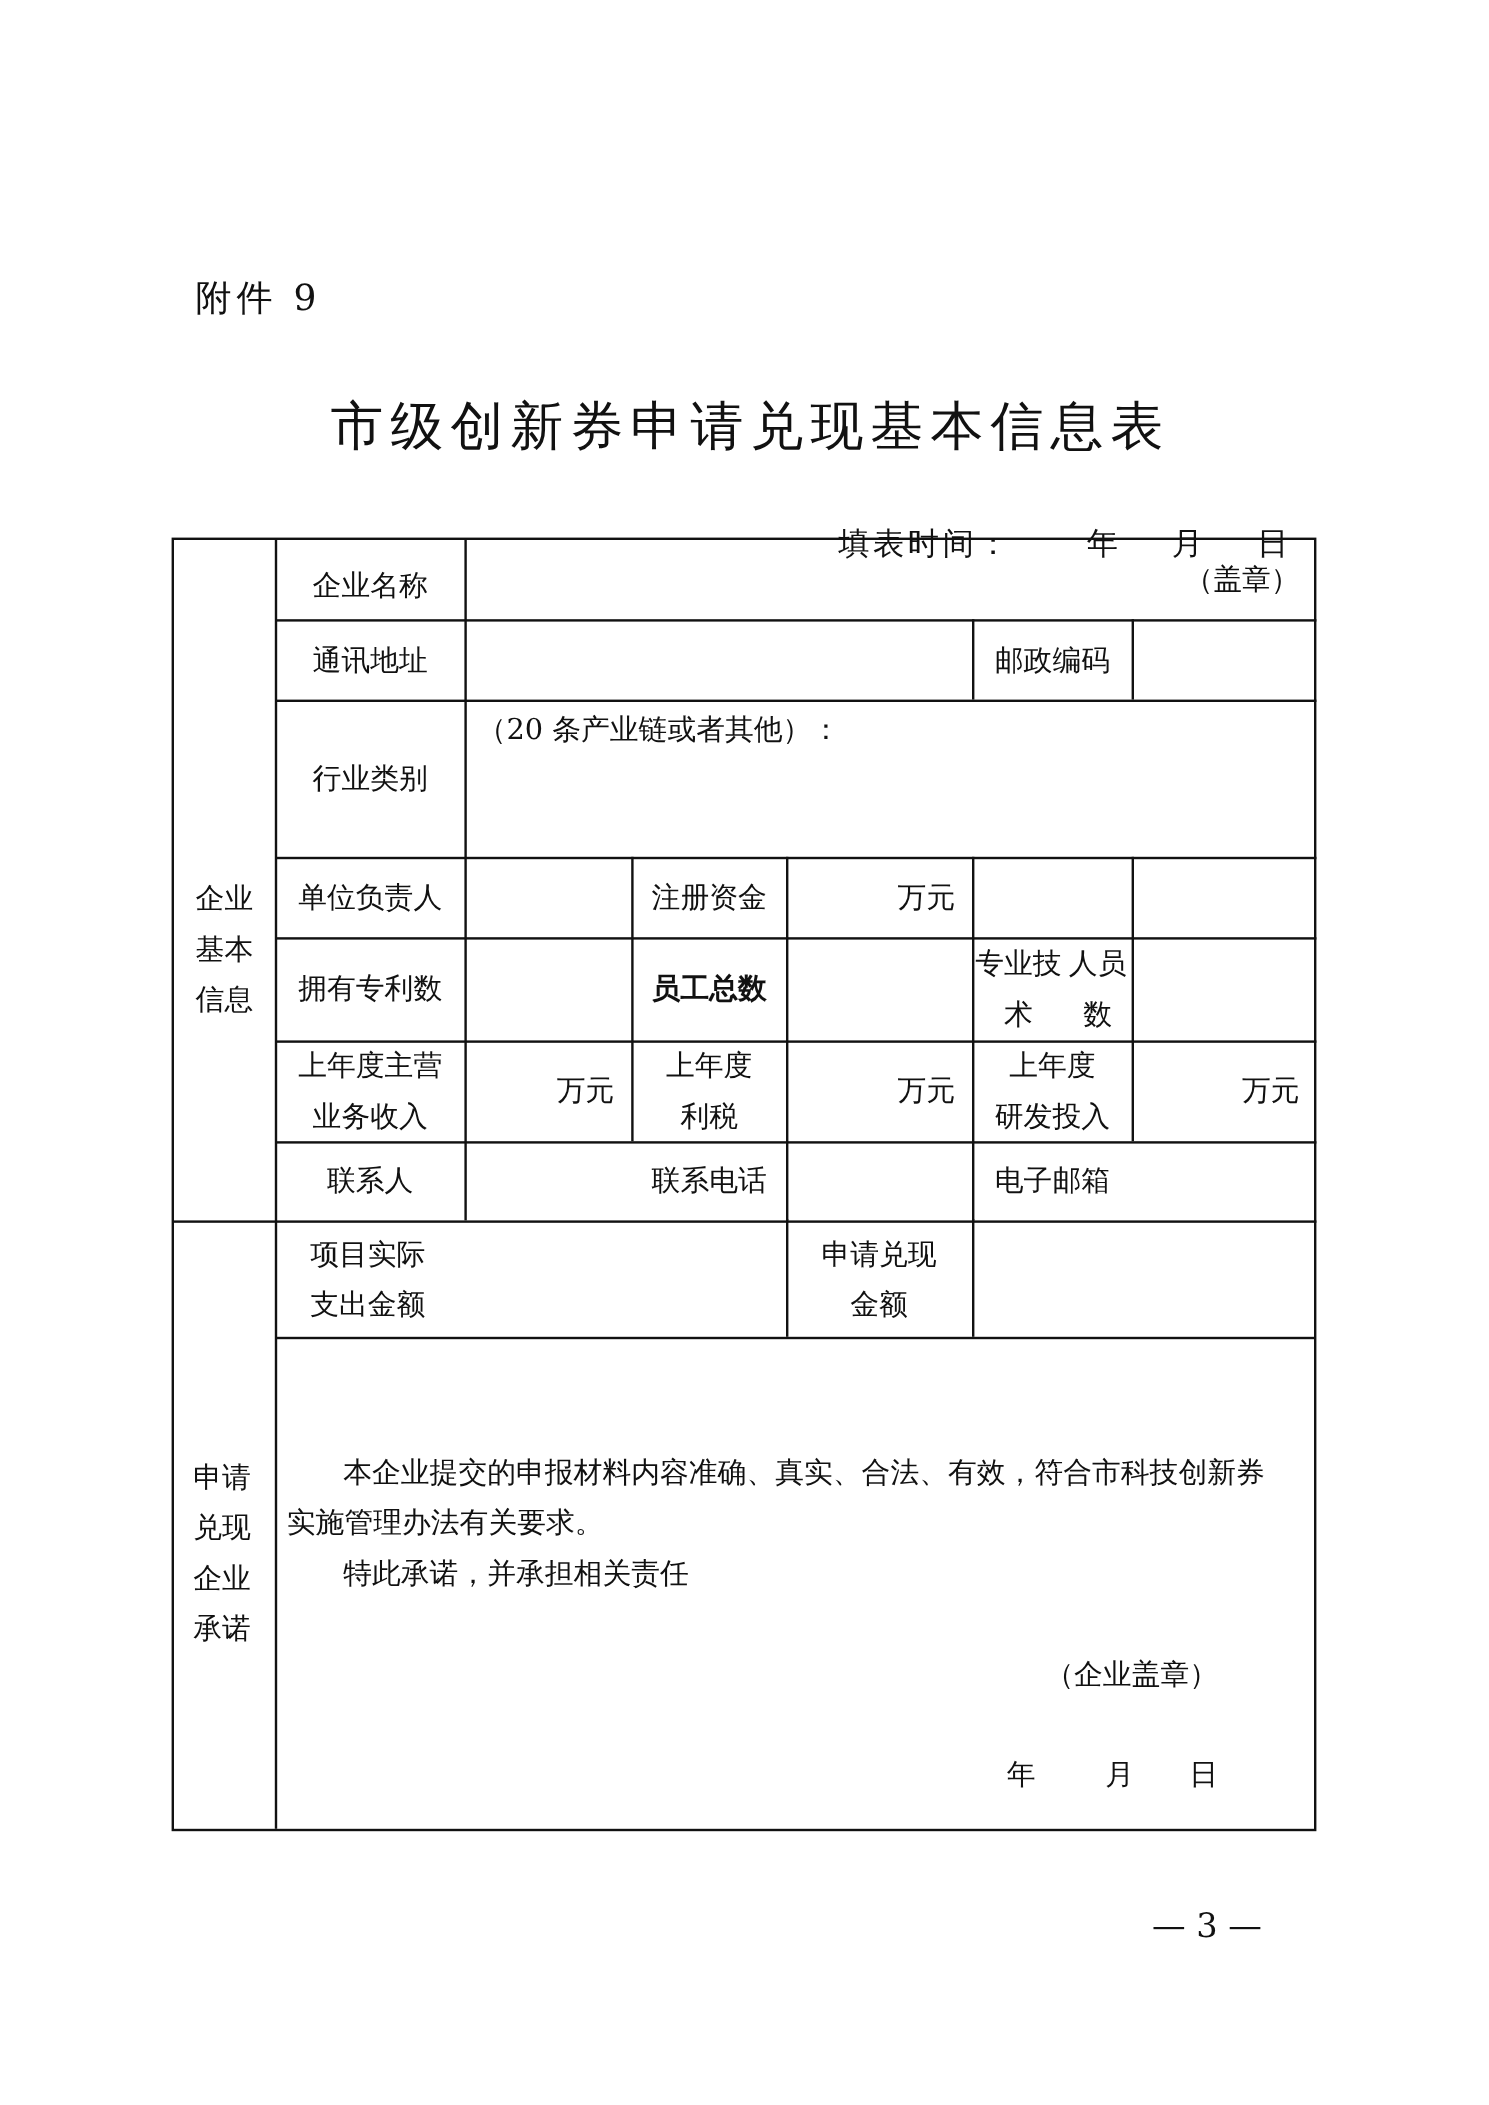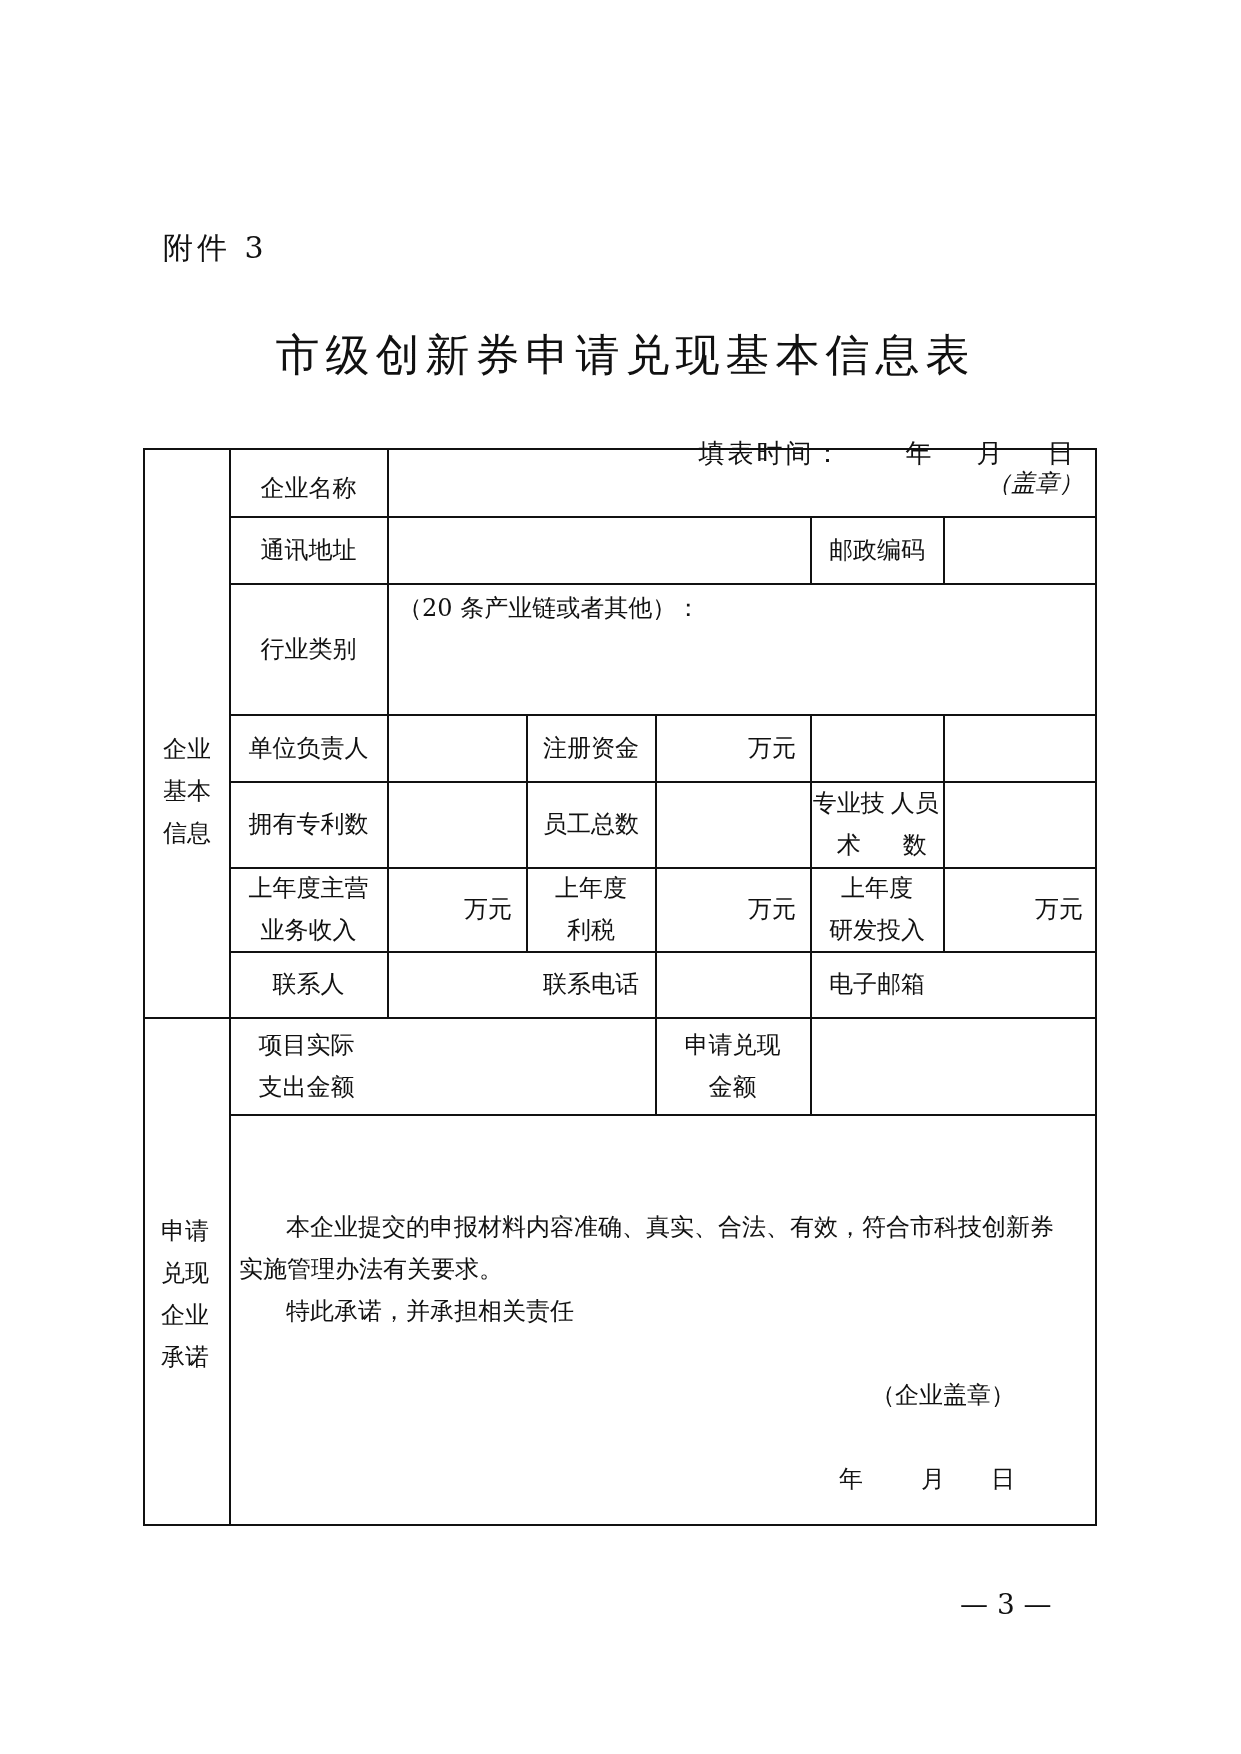--- a/index.html
+++ b/index.html
@@ -70,21 +70,21 @@
       line-height: 42px;
     }
     .page-num {
       left: 960px; top: 1588px;
       font-size: 28px;
     }
   </style>
 </head>
 <body>
 
-<div class="abs attachment">附件 3</div>
+<div class="abs attachment">附件 9</div>
 <div class="abs title">市级创新券申请兑现基本信息表</div>
 <div class="abs fill-date">
   <span>填表时间：</span><span style="width:62px"></span><span>年</span><span style="width:42px"></span><span>月</span><span style="width:42px"></span><span>日</span>
 </div>
 
 <div class="abs tbl">
 
   <div class="vline" style="left:84px; top:0; height:1074px;"></div>
 
   <div class="hline" style="left:85px; width:867px; top:66px;"></div>
@@ -107,21 +107,21 @@
   <div class="vline" style="left:665px; top:264px; height:303px;"></div>
   <div class="vline" style="left:798px; top:264px; height:237px;"></div>
 
   <div class="vertical-label" style="left:12px; top:278px;">
     <div>企业</div>
     <div>基本</div>
     <div>信息</div>
   </div>
 
   <div class="cell" style="left:85px; top:0; width:157px; height:76px;">企业名称</div>
-  <div class="cell right" style="left:243px; top:0; width:709px; height:66px;font-style:italic;">
+  <div class="cell right" style="left:243px; top:0; width:709px; height:66px;">
     <span class="stamp-note">（盖章）</span>
   </div>
 
   <div class="cell" style="left:85px; top:66px; width:157px; height:67px;">通讯地址</div>
   <div class="cell" style="left:243px; top:66px; width:422px; height:67px;"></div>
   <div class="cell" style="left:666px; top:66px; width:132px; height:67px;">邮政编码</div>
   <div class="cell" style="left:799px; top:66px; width:153px; height:67px;"></div>
 
   <div class="cell" style="left:85px; top:133px; width:157px; height:131px;">行业类别</div>
   <div class="cell" style="left:243px; top:133px; width:709px; height:131px; align-items:flex-start; justify-content:flex-start; padding:4px 0 0 10px;">
@@ -131,21 +131,21 @@
   <div class="cell" style="left:85px; top:264px; width:157px; height:67px;">单位负责人</div>
   <div class="cell" style="left:243px; top:264px; width:138px; height:67px;"></div>
   <div class="cell" style="left:382px; top:264px; width:128px; height:67px;">注册资金</div>
   <div class="cell right" style="left:511px; top:264px; width:154px; height:67px;">
     <span>万元</span>
   </div>
   <div class="cell" style="left:799px; top:264px; width:153px; height:67px;"></div>
 
   <div class="cell" style="left:85px; top:331px; width:157px; height:86px;">拥有专利数</div>
   <div class="cell" style="left:243px; top:331px; width:138px; height:86px;"></div>
-  <div class="cell" style="left:382px; top:331px; width:128px; height:86px;">员工总数</div>
+  <div class="cell" style="left:382px; top:331px; width:128px; height:86px;font-weight:bold;">员工总数</div>
   <div class="cell" style="left:511px; top:331px; width:154px; height:86px;"></div>
   <div class="cell" style="left:666px; top:331px; width:132px; height:86px; flex-direction:row;">
     <div>专业技术</div>
     <div>人员数</div>
   </div>
   <div class="cell" style="left:799px; top:331px; width:153px; height:86px;"></div>
 
   <div class="cell" style="left:85px; top:417px; width:157px; height:84px; flex-direction:column;">
     <div>上年度主营</div>
     <div>业务收入</div>

